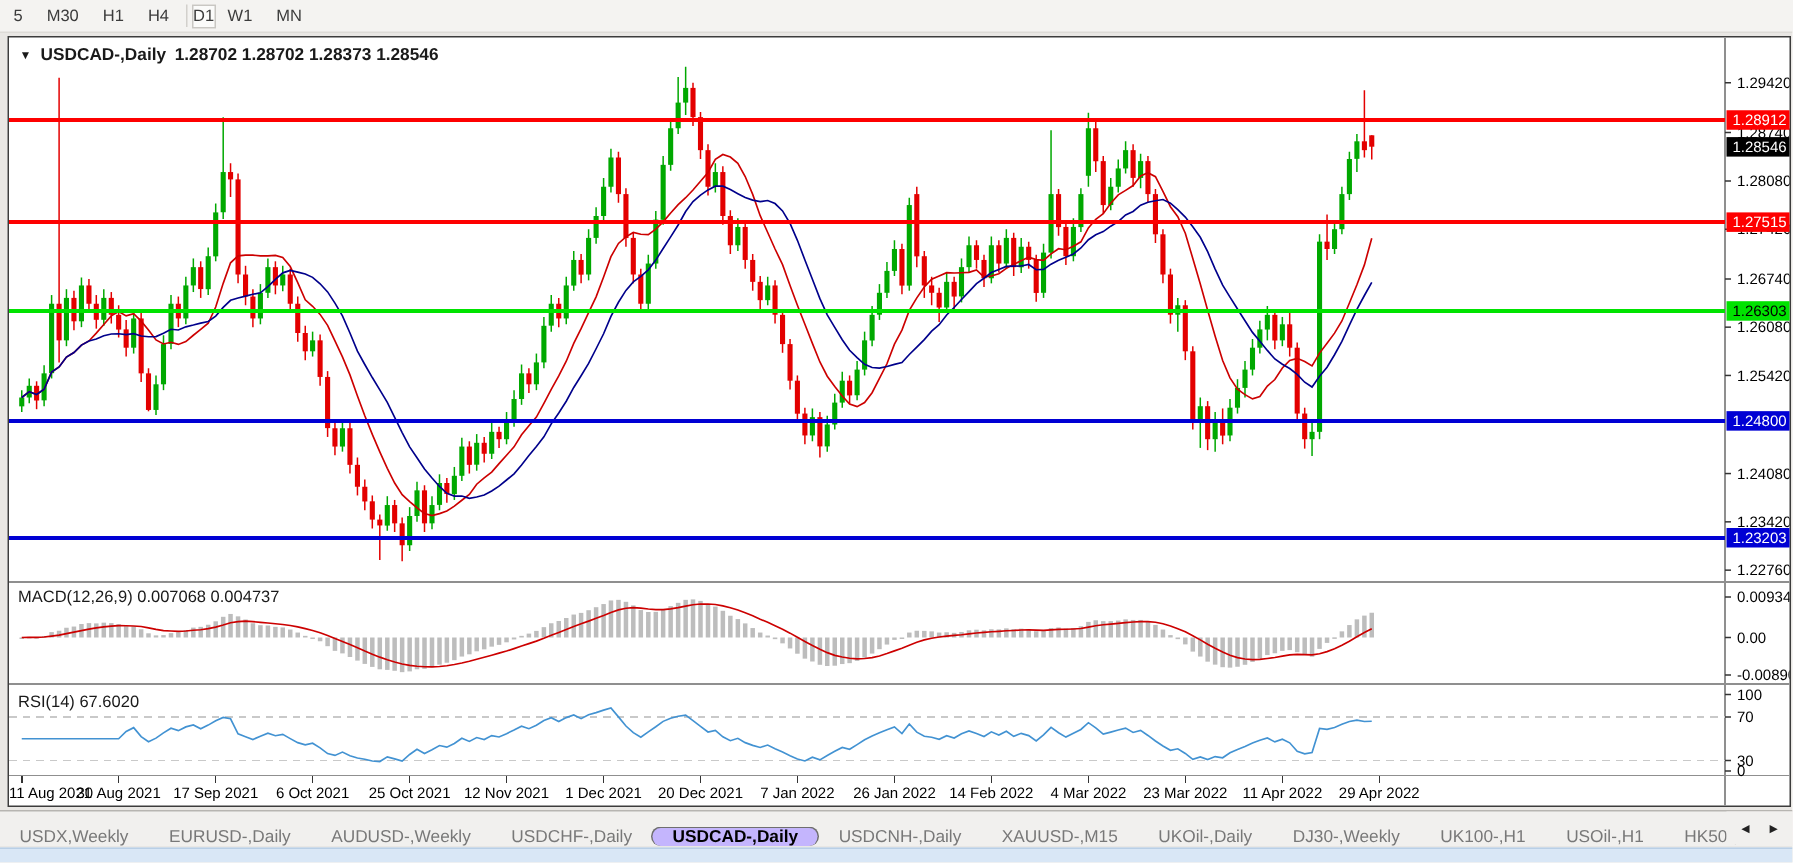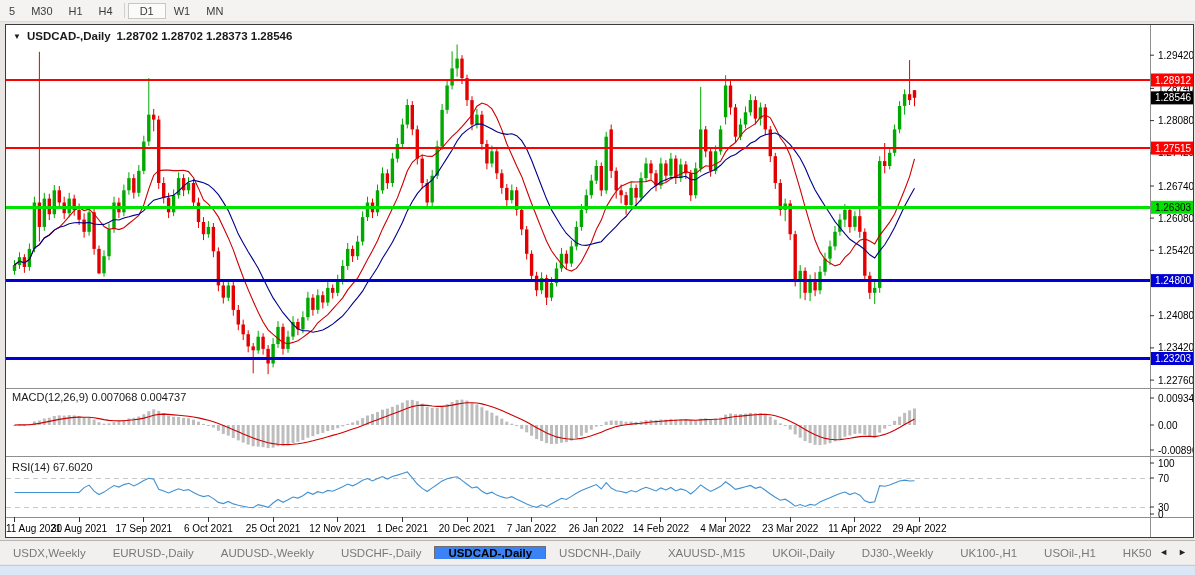--- a/index.html
+++ b/index.html
@@ -7,37 +7,37 @@
   body {
     width:1195px; height:575px; position:relative; overflow:hidden;
     background:#e9e7e4; font-family:"Liberation Sans", sans-serif;
   }
   .toolbar {
     position:absolute; left:0; top:0; width:1195px; height:22px;
     background:#f4f3f1; border-bottom:1px solid #dddbd7;
     display:flex; align-items:center; padding-left:1px;
   }
   .tf { font-size:11px; color:#3b3b3b; padding:2px 8px; cursor:default; }
-  .tf.active { background:#fbfbfa; border:1px solid #c9c7c3; padding:1px 11px; }
+  .tf.active { background:#fbfbfa; border:1px solid #c9c7c3; padding:1px 0; }
   .tfdiv { width:1px; height:15px; background:#d2d0cc; margin:0 3px; }
   .chart-window {
     position:absolute; left:5px; top:24px; width:1189px; height:514px;
     background:#ffffff; border:1px solid #3c3c3c;
   }
   .chart-window svg { display:block; font-family:"Liberation Sans", sans-serif; }
   .tabbar {
     position:absolute; left:0; top:540px; width:1195px; height:24px;
     background:#f1f0ee; border-top:1px solid #b7b5b1;
-    display:flex; align-items:center; overflow:hidden;
+    display:flex; align-items:flex-end; overflow:hidden;
     font-size:11.5px; color:#787878;
   }
   .tab { display:flex; align-items:center; padding:0 13px; white-space:nowrap; cursor:default; }
   .tab.active {
-    background:#3b82f6; color:#000000; font-weight:bold;
-    border-left:1px solid #6f6f6f; border-right:1px solid #6f6f6f; border-top:1px solid #6f6f6f;
+    background:#c4b5fd; color:#000000; font-weight:bold;
+    border-left:1px solid #6f6f6f; border-right:1px solid #6f6f6f; border-top:1px solid #6f6f6f;border-radius:10px;
   }
   .tabsep { width:1px; background:#c6c4c0; margin:5px 0; flex:0 0 1px; }
   .tabarrows {
     position:absolute; right:0; top:541px; height:22px; width:44px;
     background:#f1f0ee; display:flex; align-items:center; justify-content:flex-end;
     gap:10px; padding-right:8px; font-size:9px; color:#222;
   }
   .tabarrows span { cursor:default; }
   .status-strip {
     position:absolute; left:0; top:565px; width:1195px; height:10px;

